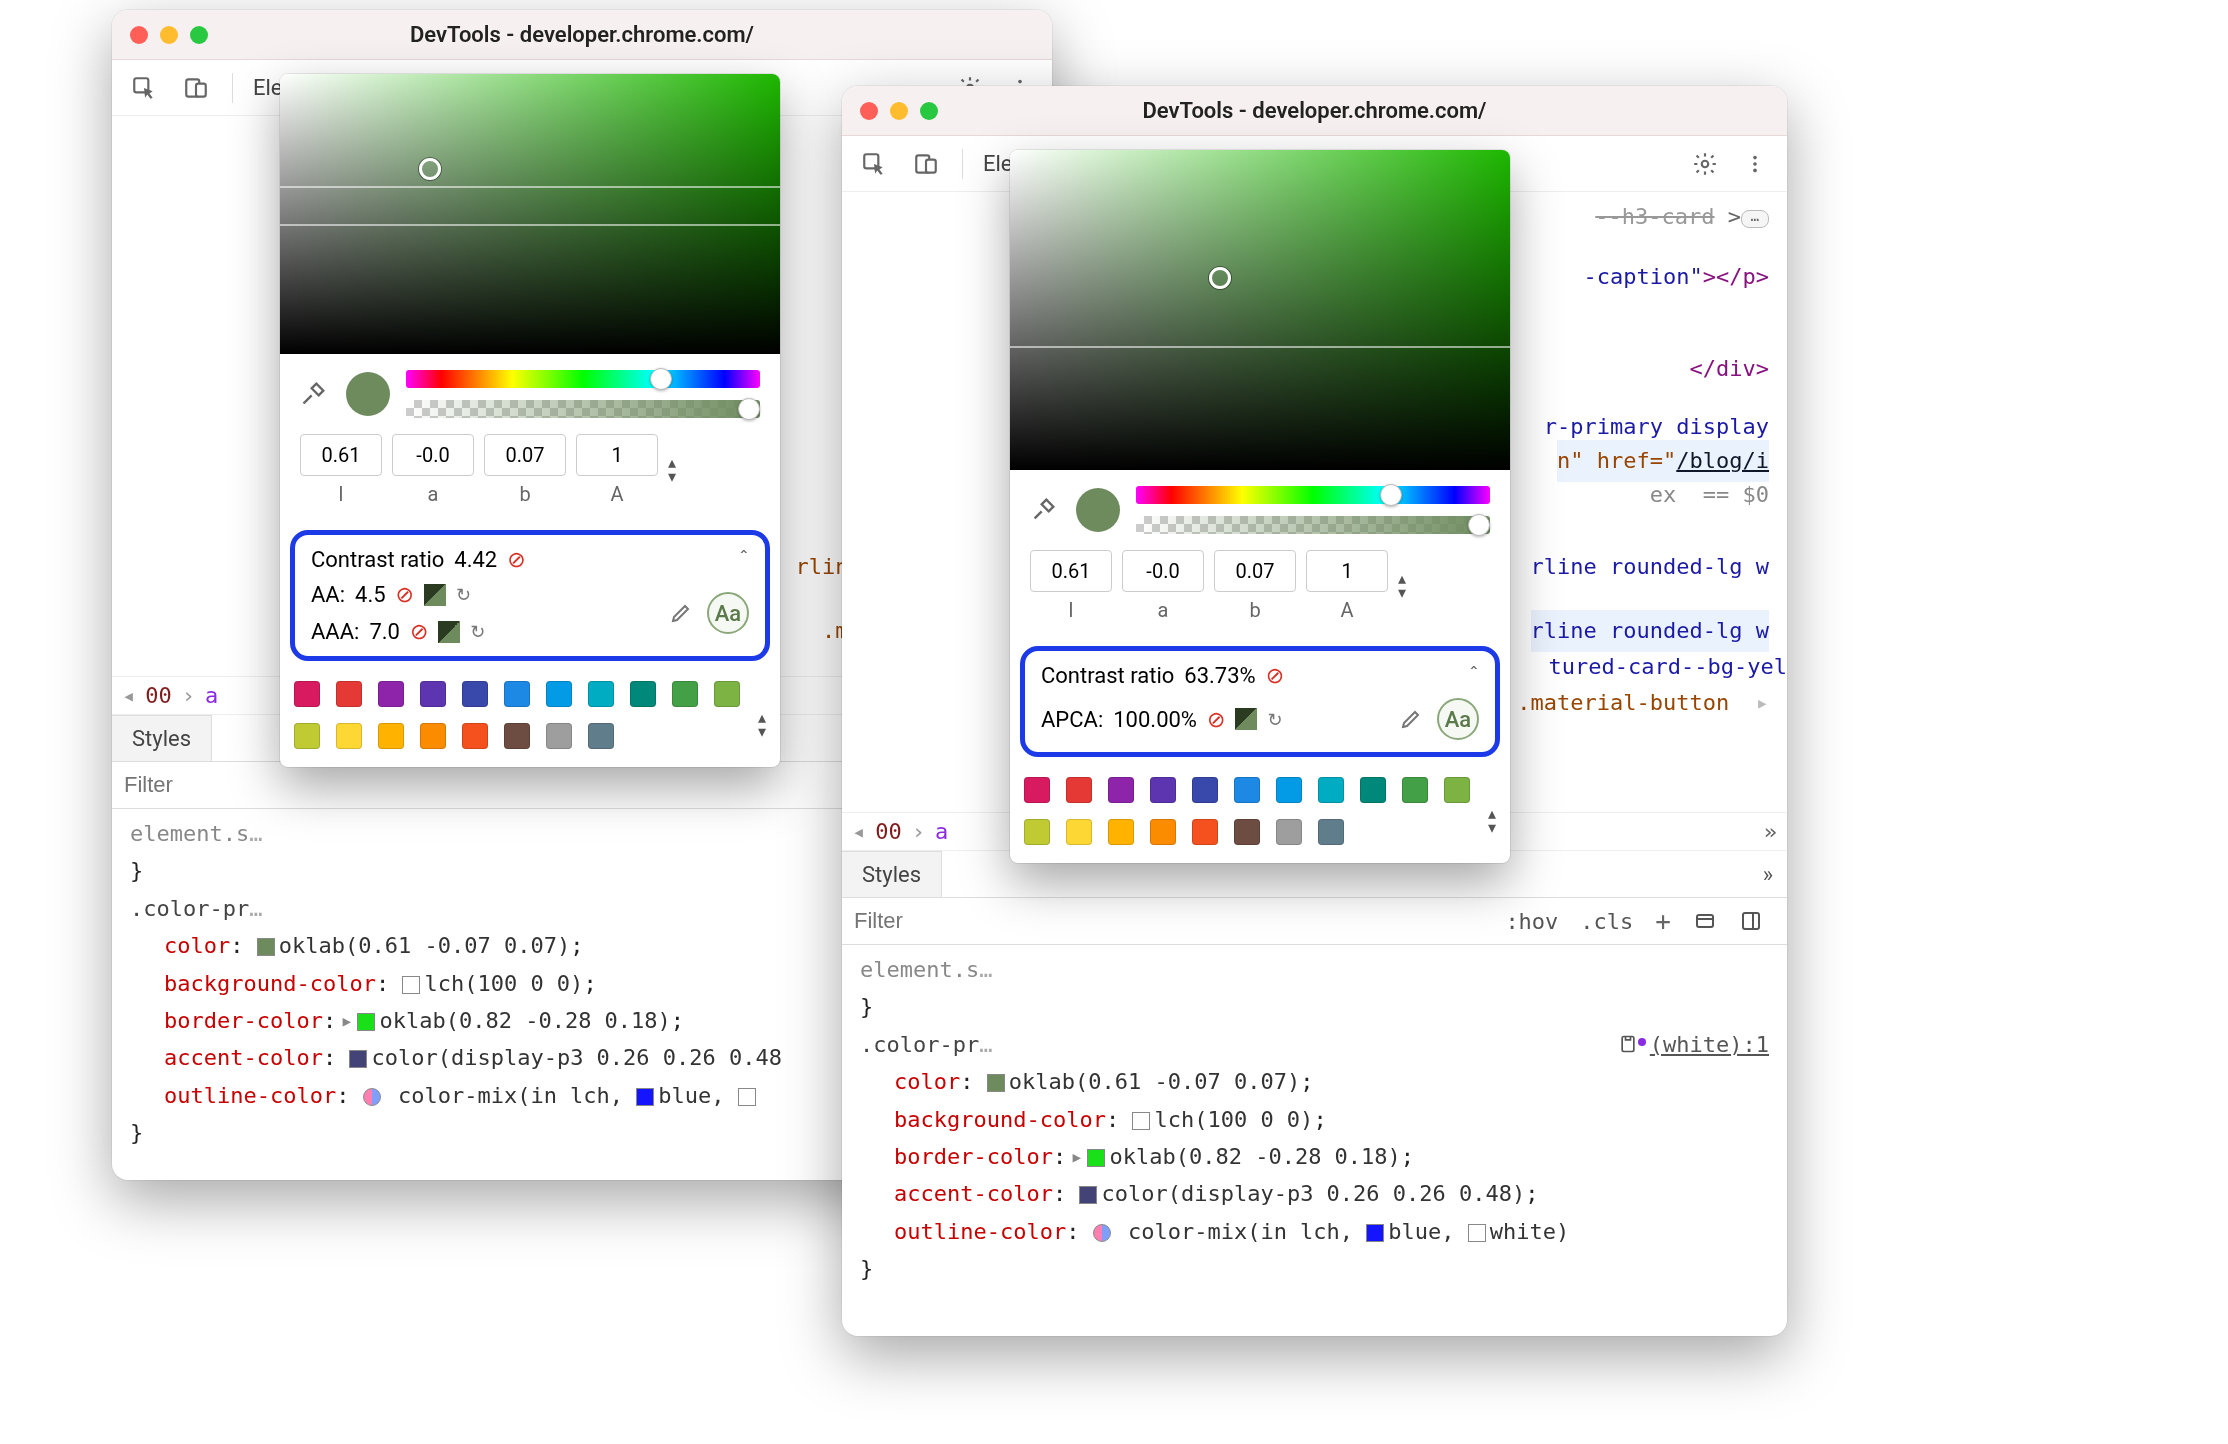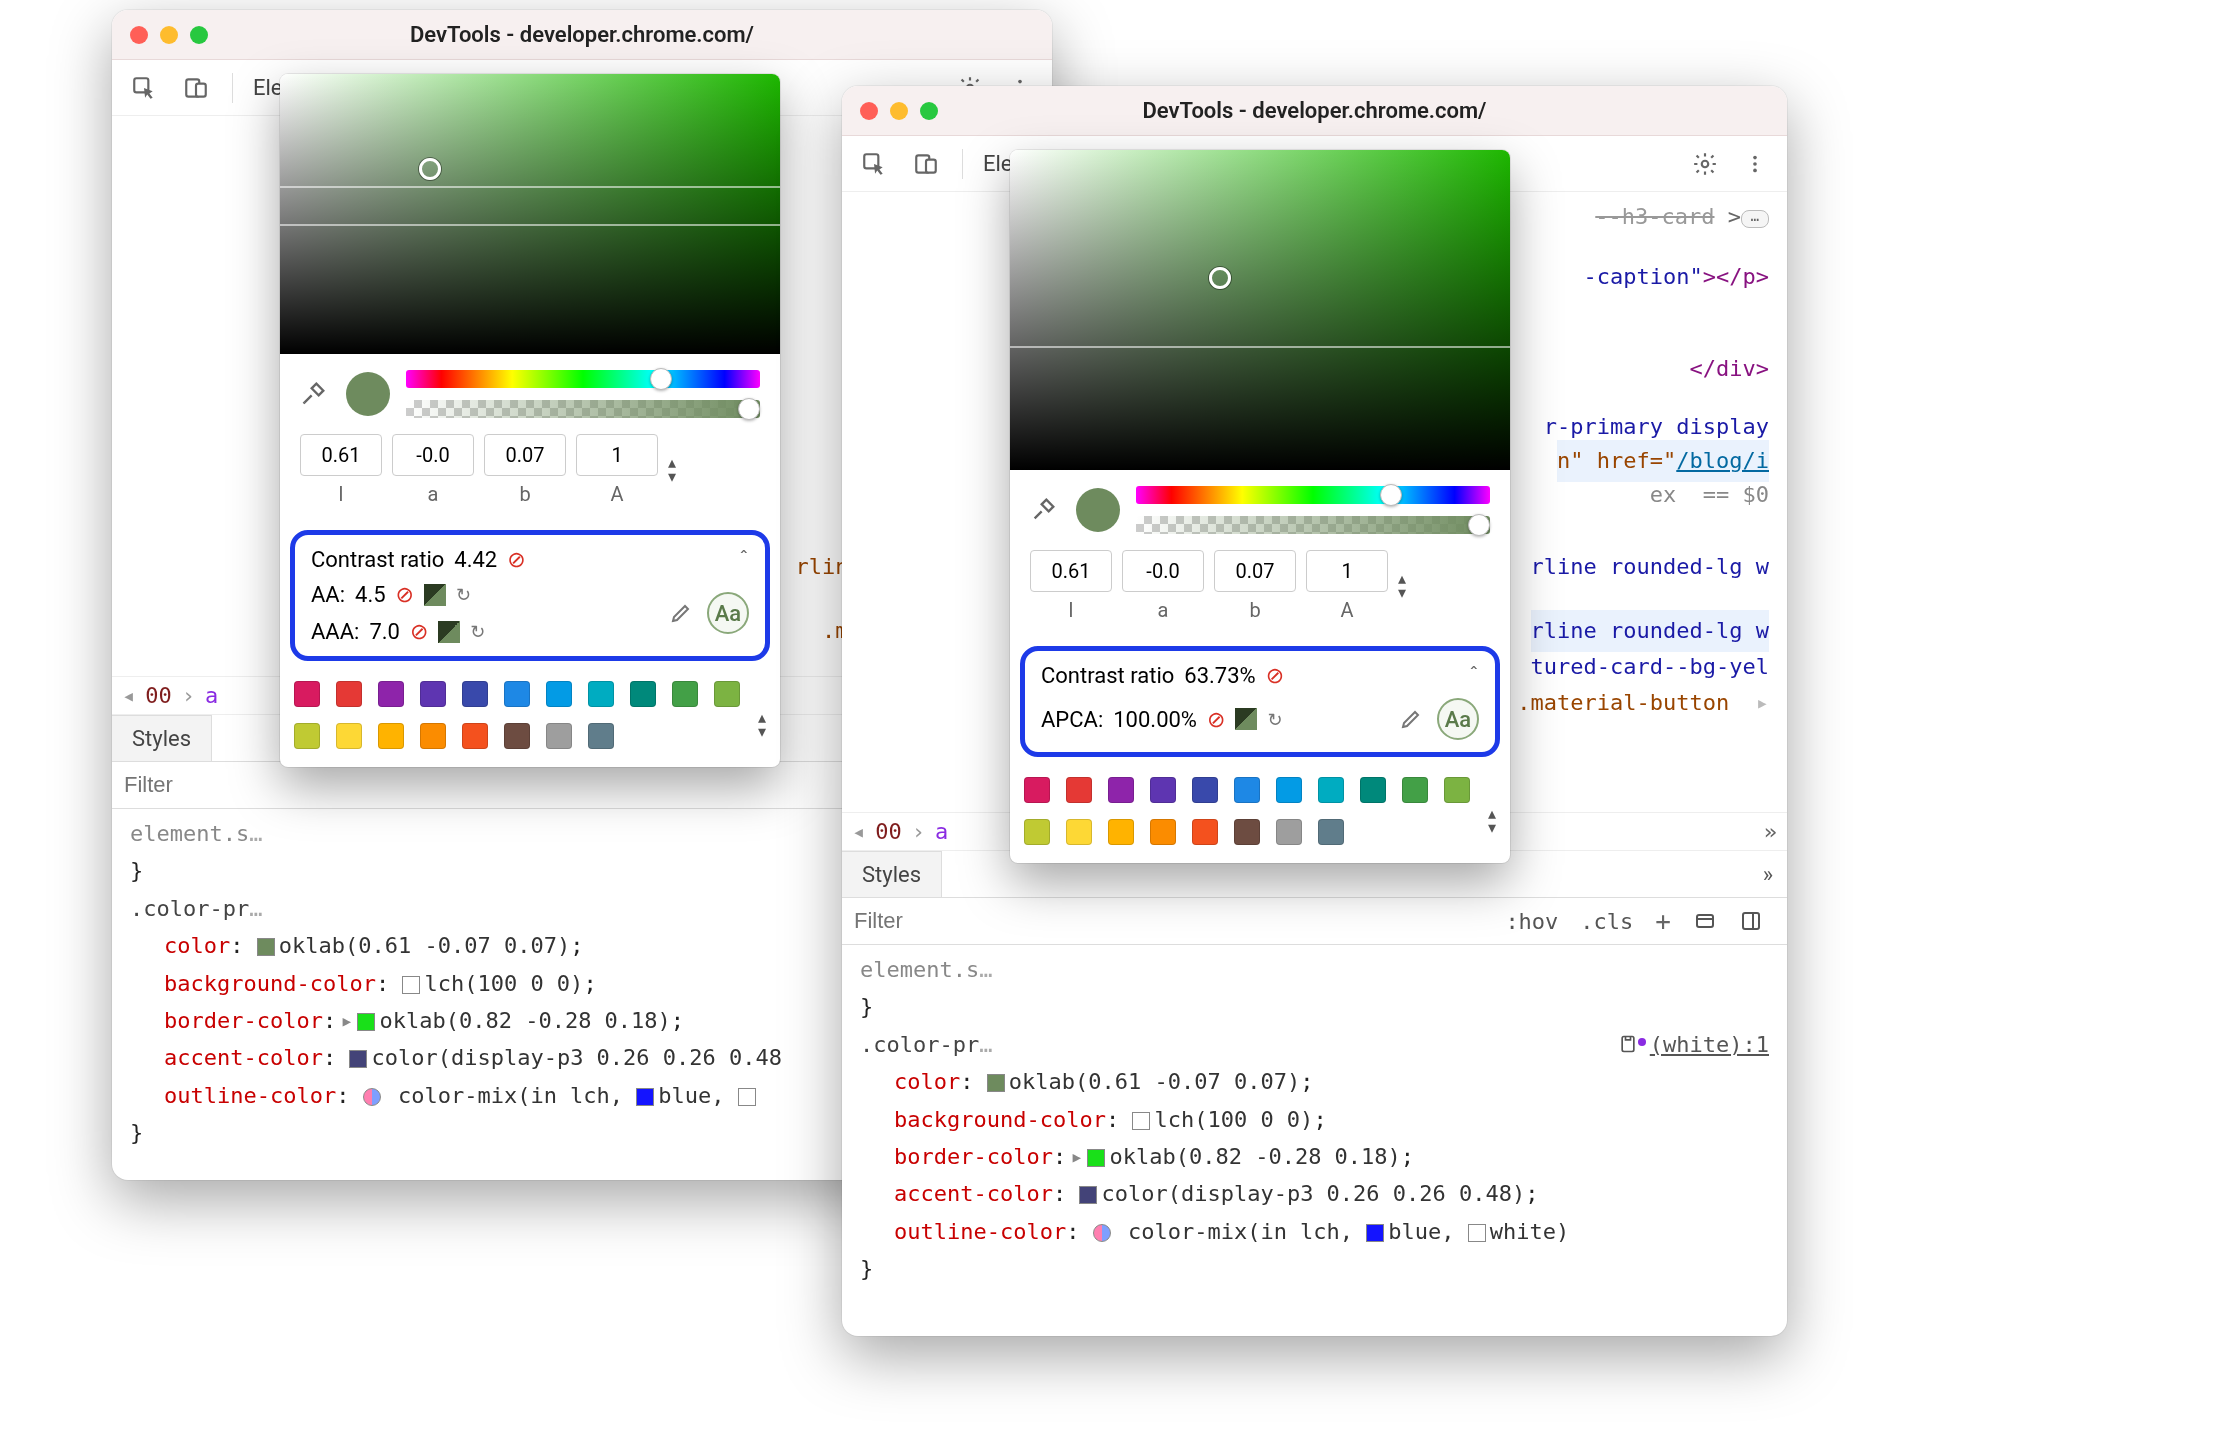--- a/index.html
+++ b/index.html
@@ -63,21 +63,21 @@
   .dom-snippet {
     padding: 10px 16px 0 74px;
     font-family: ui-monospace, Menlo, monospace;
     font-size: 22px;
     color: #444;
     line-height: 1.9;
   }
   .dom-snippet .tag { color: #881280; }
   .dom-snippet .attr { color: #994500; }
   .dom-snippet .val { color: #1a1aa6; }
-  .dom-snippet a { color: #0369a1; text-decoration: underline; }
+  .dom-snippet a { color: #0f172a; text-decoration: underline; }
   .dom-snippet .hl { background: #eaf2fd; }
   .ellipsis-pill { display:inline-flex; width:28px; height:18px; border:1px solid #bbb; border-radius:8px; align-items:center; justify-content:center; font-size:14px; color:#666; background:#f5f5f5; }
   .breadcrumb {
     display: flex; align-items: center;
     padding: 6px 10px;
     font-family: ui-monospace, Menlo, monospace;
     font-size: 22px;
     gap: 10px;
     border-top: 1px solid #eee;
     border-bottom: 1px solid #eee;
@@ -444,21 +444,21 @@
 
   <div class="dom-snippet" style="height:620px; position:relative;">
     <div style="position:absolute; right:18px; top:4px;"><span class="val" style="text-decoration:line-through;color:#999">--h3-card</span> <span style="color:#666">&gt;</span><span class="ellipsis-pill">⋯</span></div>
     <div style="position:absolute; right:18px; top:64px;"><span class="val">-caption"</span><span class="tag">&gt;&lt;/p&gt;</span></div>
     <div style="position:absolute; right:18px; top:156px;"><span class="tag">&lt;/div&gt;</span></div>
     <div style="position:absolute; right:18px; top:214px;"><span class="val">r-primary display</span></div>
     <div style="position:absolute; right:18px; top:248px;" class="hl"><span class="attr">n" href="</span><a>/blog/i</a></div>
     <div style="position:absolute; right:18px; top:282px;"><span style="color:#888">ex</span> &nbsp;<span style="color:#888">== $0</span></div>
     <div style="position:absolute; right:18px; top:354px;"><span class="val">rline rounded-lg w</span></div>
     <div style="position:absolute; right:18px; top:418px;" class="hl"><span class="val">rline rounded-lg w</span></div>
-    <div style="position:absolute; right:18px; top:454px;text-align:right;"><span class="val">tured-card--bg-yel</span></div>
+    <div style="position:absolute; right:0; top:454px;text-align:right;"><span class="val">tured-card--bg-yel</span></div>
     <div style="position:absolute; right:18px; top:490px;"><span style="color:#994500">.material-button</span>&nbsp;&nbsp;<span style="color:#bbb">▸</span></div>
   </div>
 
   <div class="breadcrumb">
     <span class="chev">◂</span>
     <span class="orange">00</span>
     <span class="chev">›</span>
     <span class="purple">a</span>
     <span style="margin-left:auto">»</span>
   </div>

